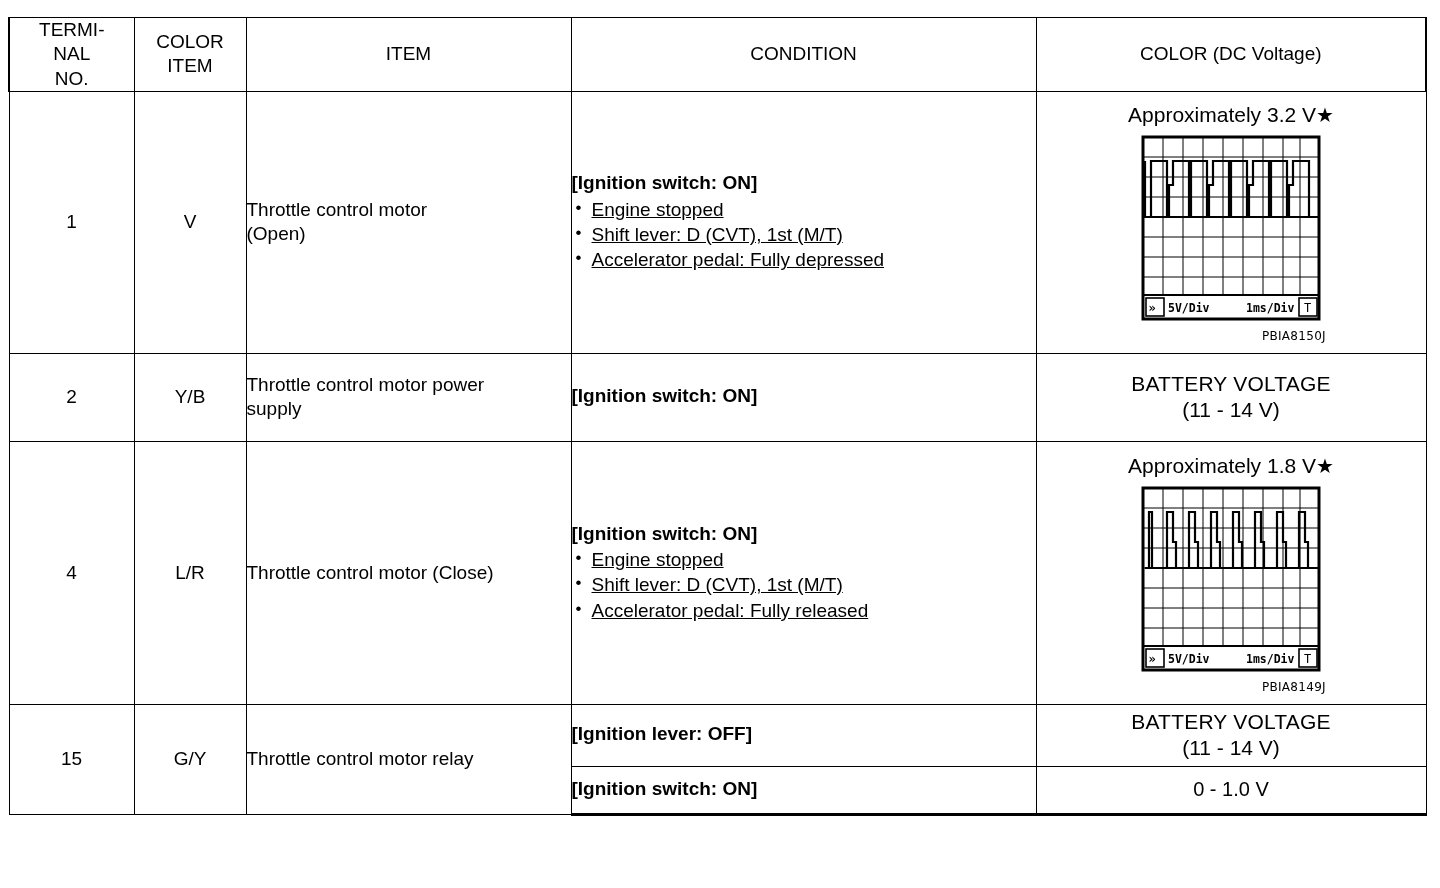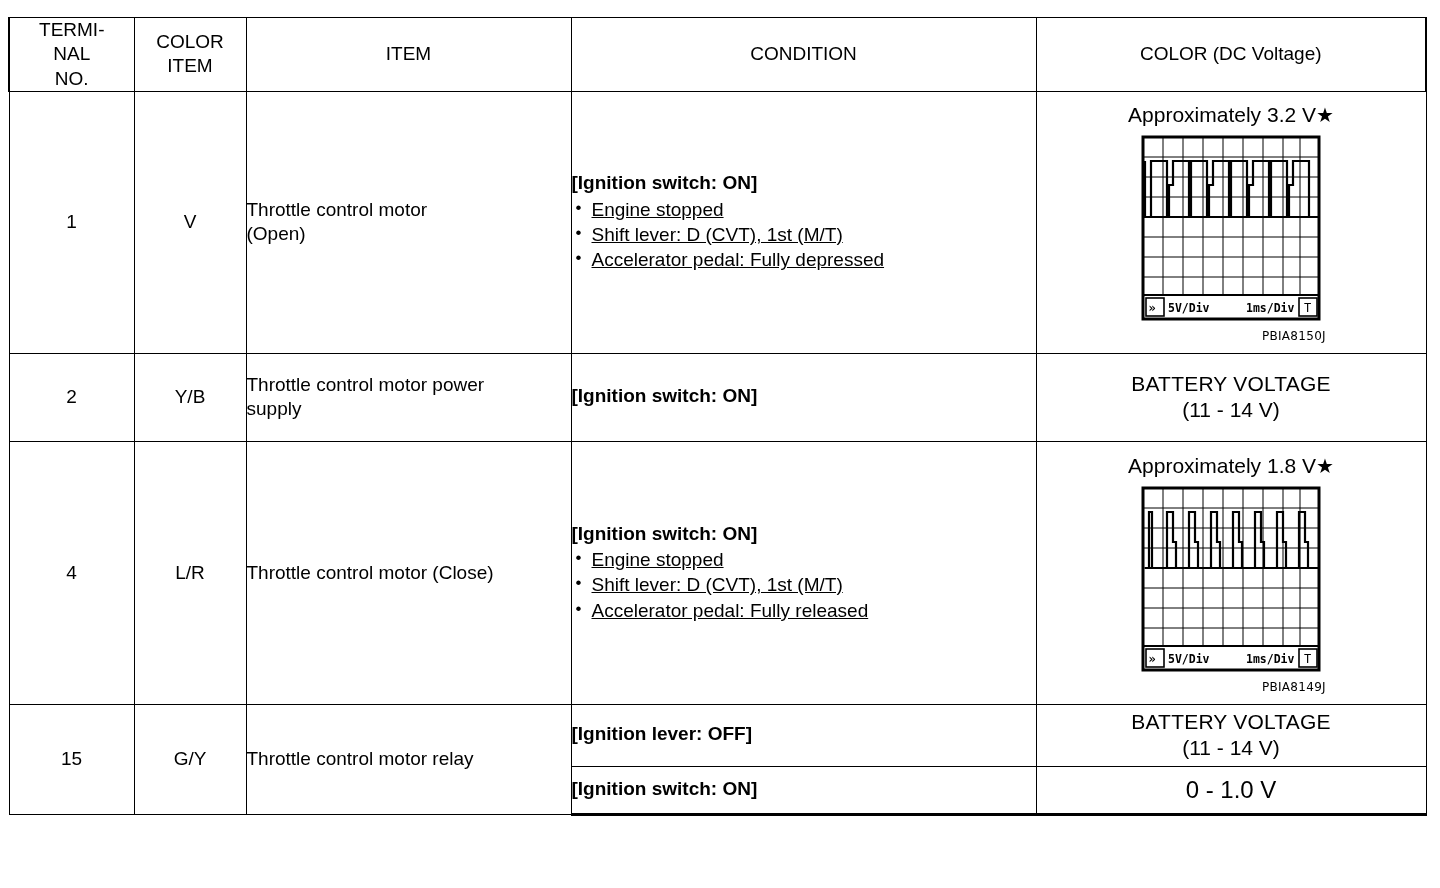--- a/index.html
+++ b/index.html
@@ -53,21 +53,21 @@
   ul.cond-list li{position:relative;padding-left:20px;margin:1px 0;}
   ul.cond-list li:before{
     content:"\2022";
     position:absolute;left:4px;top:-1px;font-size:17px;
   }
 
   .data-title{font-size:21px;margin:4px 0 6px 0;white-space:nowrap;}
   .star{font-size:20px;line-height:1;}
   .batt-line1{font-size:21px;letter-spacing:.2px;}
   .batt-line2{font-size:21px;}
-  .simple-val{font-size:24px;}
+  .simple-val{font-size:20px;}
 
   
   .scope-wrap{display:inline-block;text-align:center;}
   .scope{display:block;margin:0 auto;}
   .scope-id{
     font-family:"DejaVu Sans",sans-serif;
     font-size:12px;
     text-align:right;
     margin:8px 8px 2px 0;
     letter-spacing:.3px;

